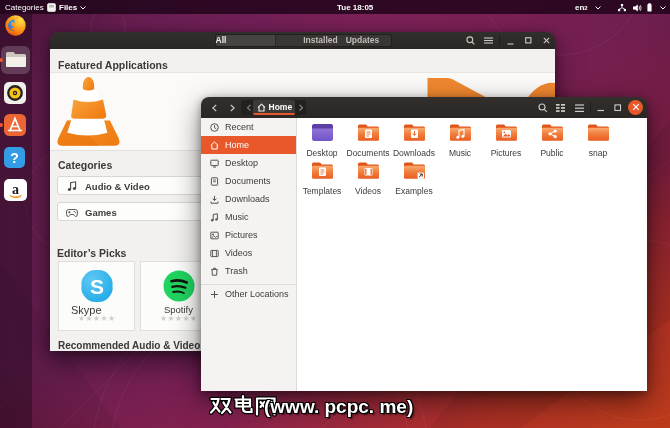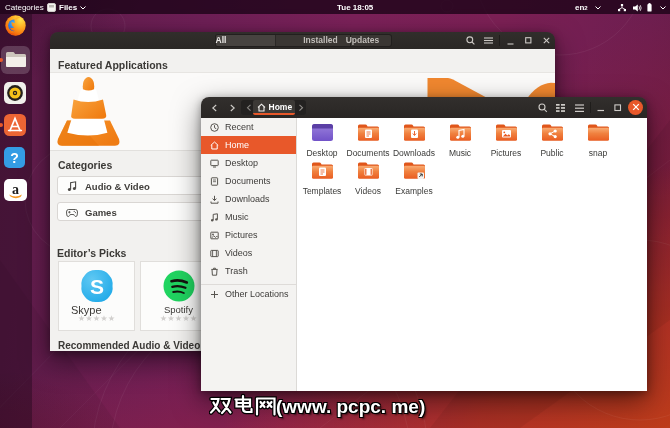--- a/index.html
+++ b/index.html
@@ -547,15 +547,15 @@
           <path d="M34,3 L34,15.5 Q34,19 37.5,19 L42.5,19 L42.5,16 M26.5,6.5 L41,6.5 L41,13.5 L27.5,13.5 L27.5,6.5 M27.5,10 L41,10"></path>
           <path d="M48,5.5 L48,21.5 M48,5.5 L65.5,5.5 L65.5,21.5 M51.5,9 L55.5,14 M55.5,9 L51.5,14 M58.5,9 L62.5,14 M62.5,9 L58.5,14"></path>
         </g>
         <g stroke="#fff" stroke-width="2.2">
           <path d="M2.5,6 L9.5,6 Q8.5,13.5 2,19.5 M4.5,9.5 Q7,14.5 10.5,18.5 M12.5,6 L20.5,6 Q19,14 13,20 M14.5,9.5 Q17.5,15 21.5,19.5"></path>
           <path d="M34,3 L34,15.5 Q34,19 37.5,19 L42.5,19 L42.5,16 M26.5,6.5 L41,6.5 L41,13.5 L27.5,13.5 L27.5,6.5 M27.5,10 L41,10"></path>
           <path d="M48,5.5 L48,21.5 M48,5.5 L65.5,5.5 L65.5,21.5 M51.5,9 L55.5,14 M55.5,9 L51.5,14 M58.5,9 L62.5,14 M62.5,9 L58.5,14"></path>
         </g>
       </g>
     </svg>
-    <span style="position:absolute;left:67px;top:4.5px;">(www. pcpc. me)</span>
+    <span style="position:absolute;left:55px;top:4.5px;">(www. pcpc. me)</span>
   </div>
 </div>
 
 </body></html>

